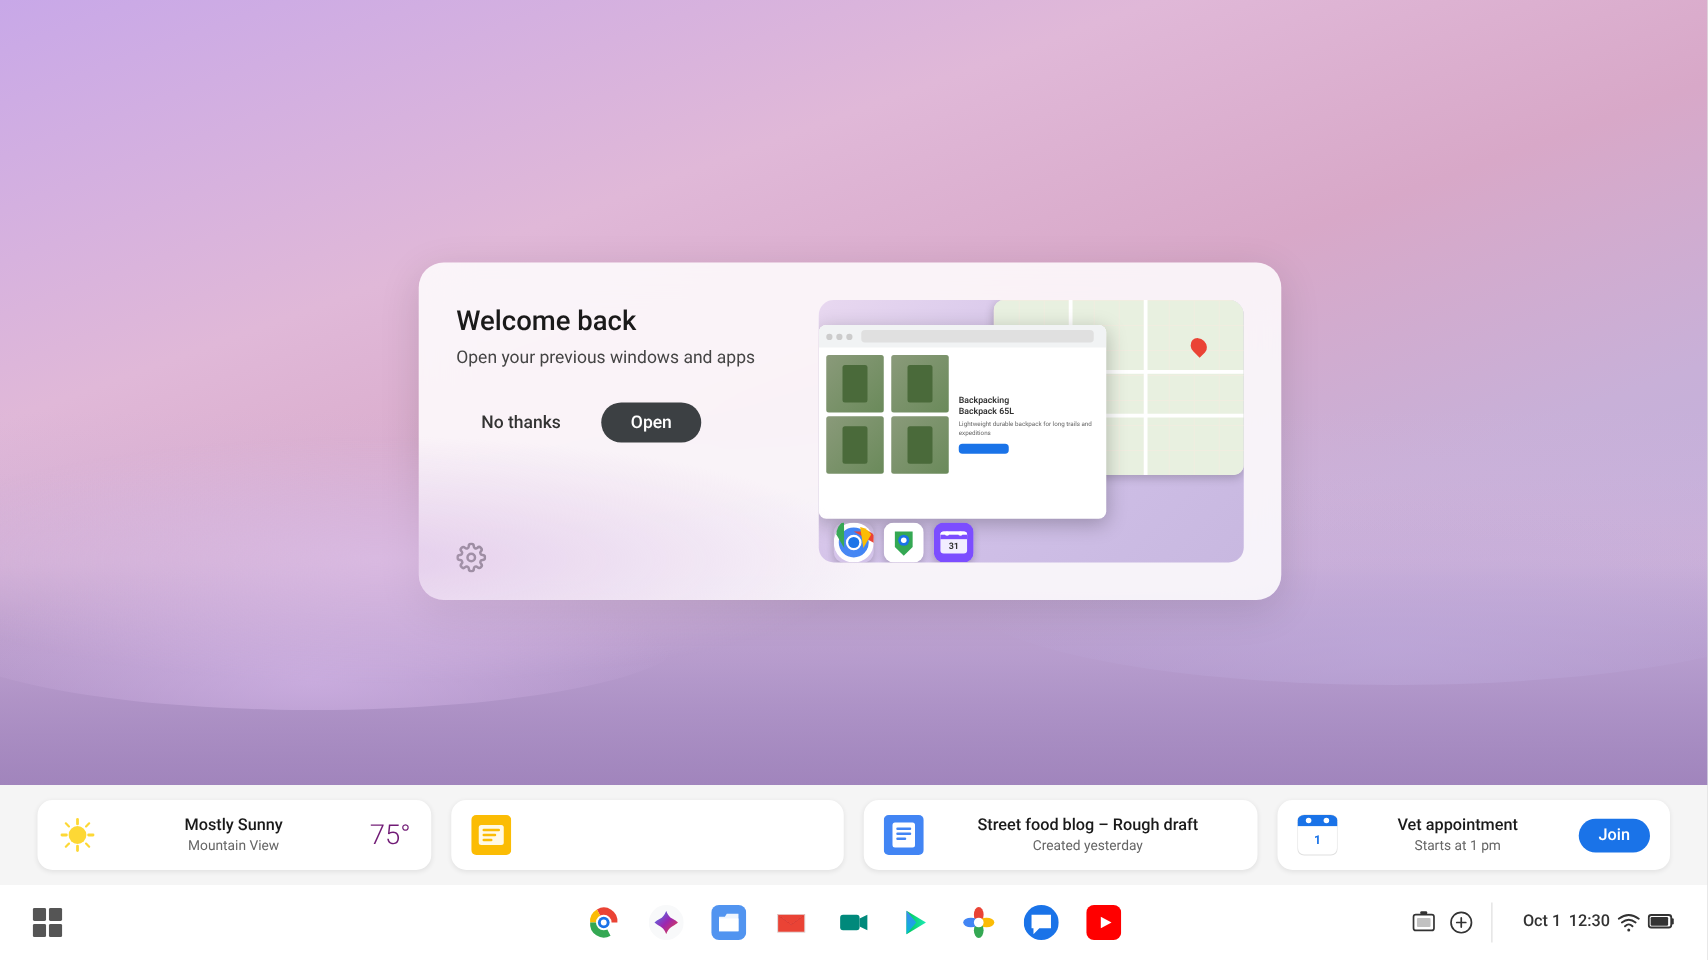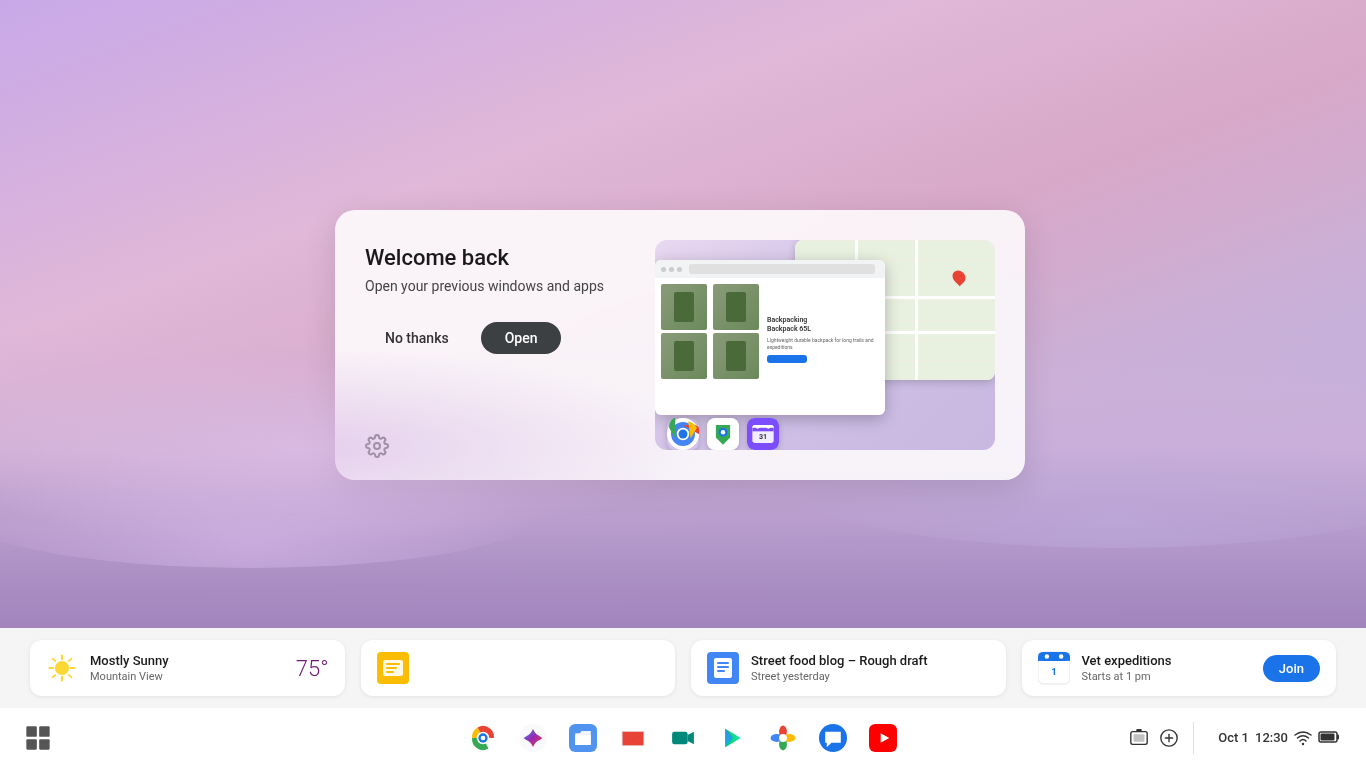--- a/index.html
+++ b/index.html
@@ -320,20 +320,21 @@
       height: 32px;
       border-radius: 6px;
       flex-shrink: 0;
       display: flex;
       align-items: center;
       justify-content: center;
     }
 
     .suggestion-text-group {
       flex: 1;
+      text-align: center;
     }
 
     .suggestion-title {
       font-size: 13px;
       font-weight: 500;
       color: #1a1a1a;
     }
 
     .suggestion-subtitle {
       font-size: 11px;
@@ -615,37 +616,37 @@
         <svg width="32" height="32" viewBox="0 0 32 32">
           <rect width="32" height="32" rx="4" fill="#4285f4"></rect>
           <rect x="7" y="6" width="18" height="20" rx="2" fill="white"></rect>
           <rect x="10" y="10" width="12" height="2" rx="1" fill="#4285f4"></rect>
           <rect x="10" y="14" width="12" height="2" rx="1" fill="#4285f4"></rect>
           <rect x="10" y="18" width="8" height="2" rx="1" fill="#4285f4"></rect>
         </svg>
       </div>
       <div class="suggestion-text-group">
         <div class="suggestion-title">Street food blog – Rough draft</div>
-        <div class="suggestion-subtitle">Street yesterday</div>
+        <div class="suggestion-subtitle">Created yesterday</div>
       </div>
     </div>
 
     <div class="suggestion-card">
       <div class="suggestion-icon">
         <svg width="36" height="36" viewBox="0 0 36 36">
           <rect width="36" height="36" rx="6" fill="white" stroke="#e0e0e0" stroke-width="1"></rect>
           <rect x="0" y="0" width="36" height="10" rx="6" fill="#1a73e8"></rect>
           <rect x="0" y="6" width="36" height="4" fill="#1a73e8"></rect>
           <text x="18" y="26" text-anchor="middle" font-size="11" font-weight="bold" fill="#1a73e8">1</text>
           <circle cx="10" cy="5" r="2.5" fill="white"></circle>
           <circle cx="26" cy="5" r="2.5" fill="white"></circle>
         </svg>
       </div>
       <div class="suggestion-text-group">
-        <div class="suggestion-title">Vet expeditions</div>
+        <div class="suggestion-title">Vet appointment</div>
         <div class="suggestion-subtitle">Starts at 1 pm</div>
       </div>
       <button class="join-btn">Join</button>
     </div>
 
   </div>
 
   <div class="shelf">
 
     <div class="shelf-left">

